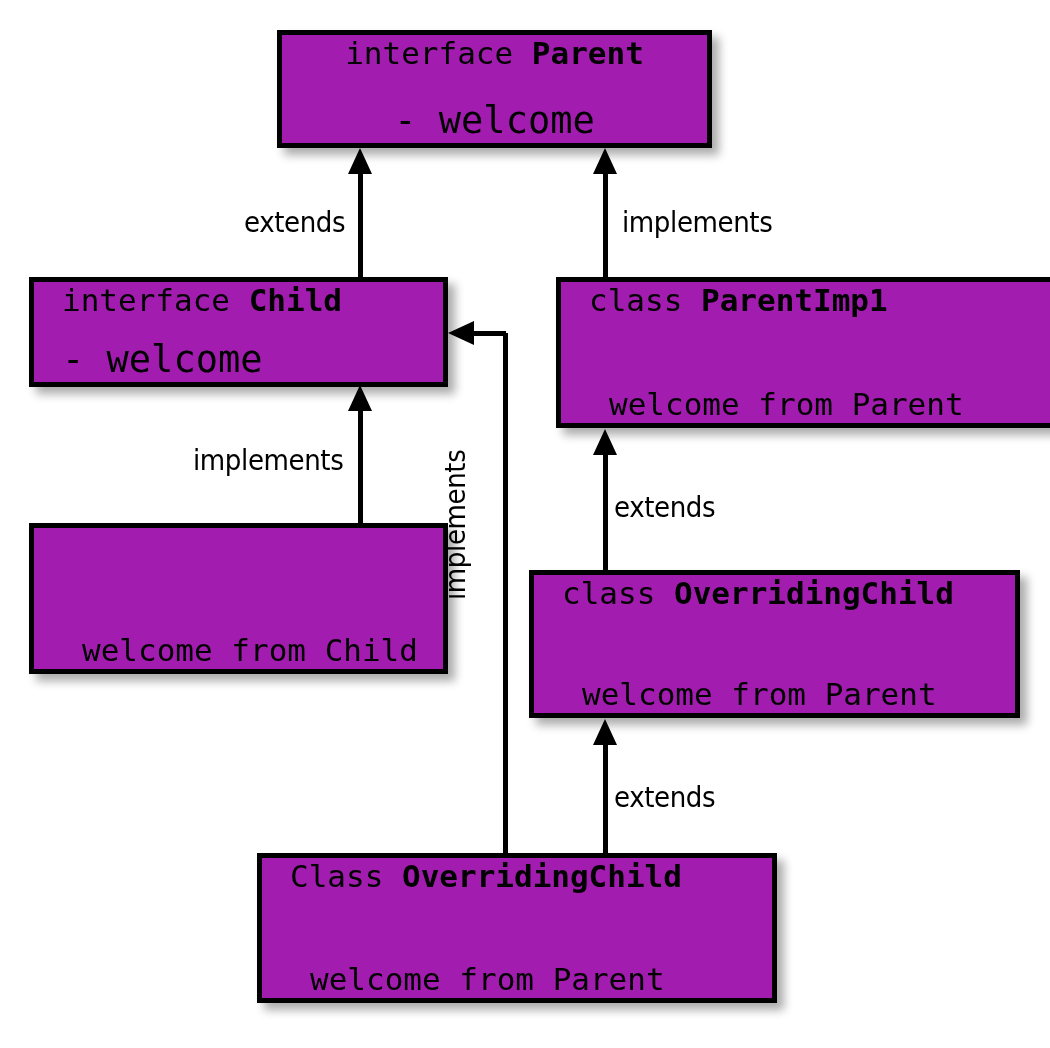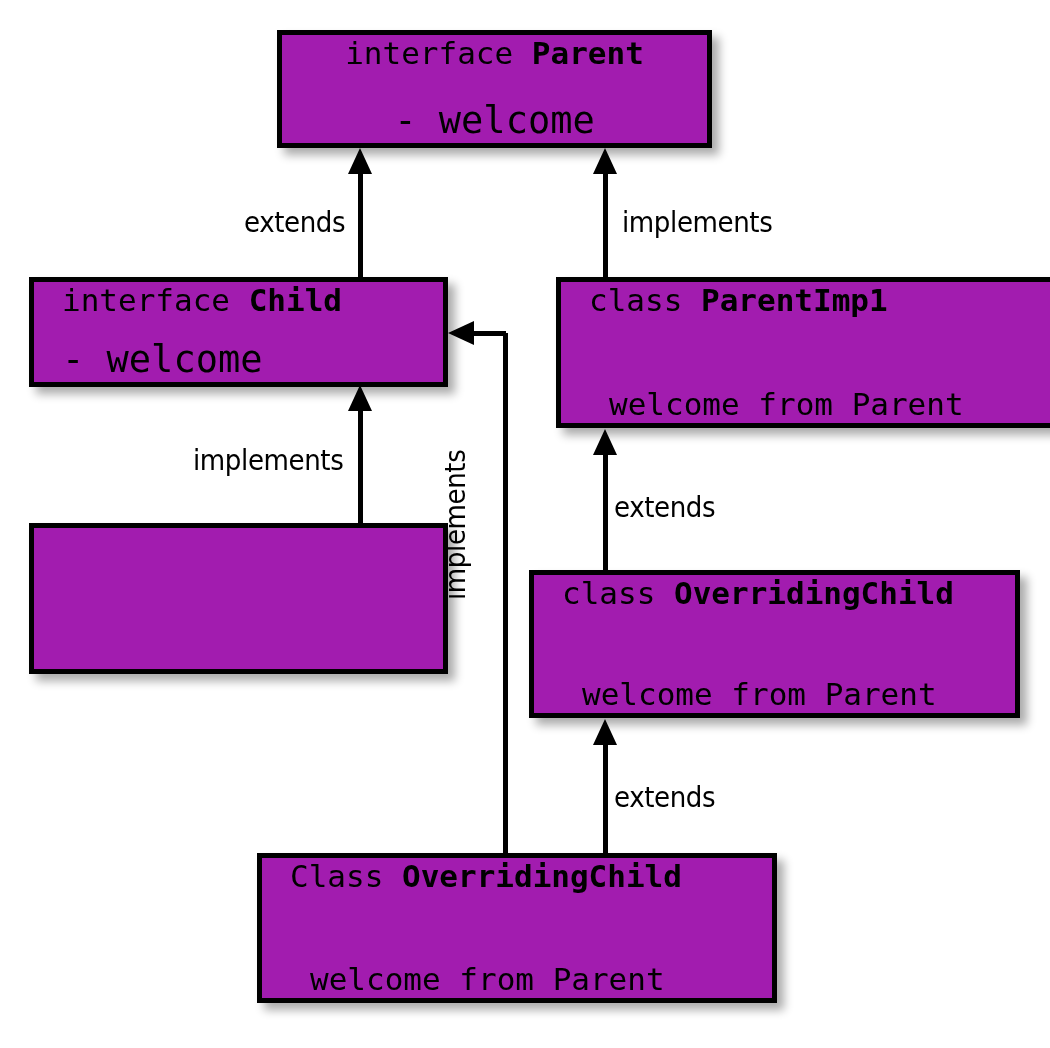--- a/index.html
+++ b/index.html
@@ -133,20 +133,21 @@
   </div>
 
   <div class="node lefted" style="left:556px; top:277px; width:578px; height:151px;">
     <div class="line title-line"><span>class </span><b>ParentImp1</b></div>
     <div class="gap"></div>
     <div class="line body-line">welcome from Parent</div>
   </div>
 
   <div class="node lefted" style="left:29px; top:523px; width:419px; height:151px;">
     <div class="gap"></div>
+    <div class="line body-line">welcome from Child</div>
   </div>
 
   <div class="node lefted" style="left:529px; top:570px; width:491px; height:148px;">
     <div class="line title-line"><span>class </span><b>OverridingChild</b></div>
     <div class="gap"></div>
     <div class="line body-line">welcome from Parent</div>
   </div>
 
   <div class="node lefted" style="left:257px; top:853px; width:520px; height:150px;">
     <div class="line title-line"><span>Class </span><b>OverridingChild</b></div>

